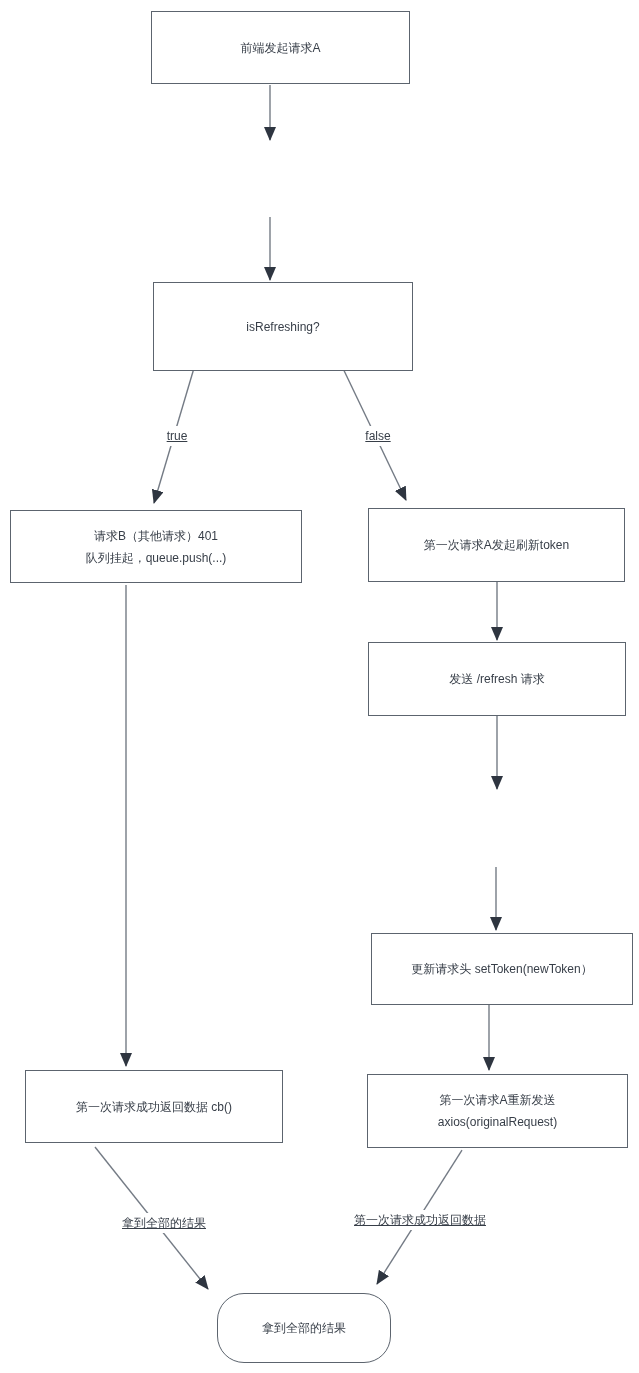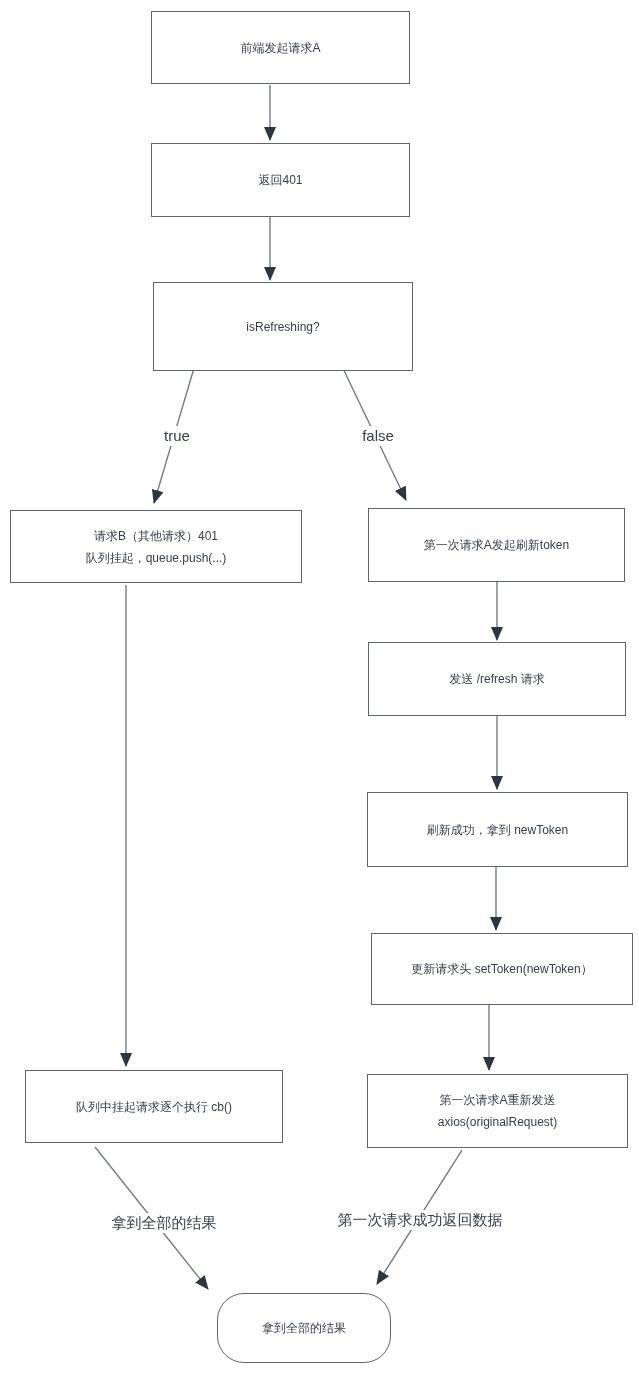--- a/index.html
+++ b/index.html
@@ -44,24 +44,25 @@
     align-items: center;
     justify-content: center;
     text-align: center;
     white-space: pre-line;
   }
   .edge-label {
     position: absolute;
     transform: translate(-50%, -50%);
     background: var(--node-bg, #ffffff);
     color: var(--text, #373e48);
-    font-size: 15px;
+    font-size: 12px;
     line-height: 18px;
     padding: 1px 3px;
     white-space: nowrap;
+    text-decoration: underline;
   }
 </style>
 </head>
 <body>
 
 <div class="canvas">
 
   <svg class="edges-svg" viewBox="0 0 639 1373" xmlns="http://www.w3.org/2000/svg">
     <defs>
       <marker id="arrowhead-marker" markerUnits="userSpaceOnUse" markerWidth="14" markerHeight="12" refX="13" refY="6" orient="auto">
@@ -76,36 +77,34 @@
     <line class="edge-line" x1="497" y1="716" x2="497" y2="789"></line>
     <line class="edge-line" x1="496" y1="867" x2="496" y2="930"></line>
     <line class="edge-line" x1="489" y1="1005" x2="489" y2="1070"></line>
     <line class="edge-line" x1="126" y1="585" x2="126" y2="1066"></line>
     <line class="edge-line" x1="95" y1="1147" x2="208" y2="1289"></line>
     <line class="edge-line" x1="462" y1="1150" x2="377" y2="1284"></line>
   </svg>
 
   <div class="node" style="left:151px; top:11px; width:259px; height:73px;">前端发起请求A</div>
 
-  <div class="node" style="left:151px; top:143px; width:259px; height:74px;">返回401</div>
 
   <div class="node" style="left:153px; top:282px; width:260px; height:89px;">isRefreshing?</div>
 
   <div class="node" style="left:10px; top:510px; width:292px; height:73px;">请求B（其他请求）401
 队列挂起，queue.push(...)</div>
 
   <div class="node" style="left:368px; top:508px; width:257px; height:74px;">第一次请求A发起刷新token</div>
 
   <div class="node" style="left:368px; top:642px; width:258px; height:74px;">发送 /refresh 请求</div>
 
-  <div class="node" style="left:367px; top:792px; width:261px; height:75px;">刷新成功，拿到 newToken</div>
 
   <div class="node" style="left:371px; top:933px; width:262px; height:72px;">更新请求头 setToken(newToken）</div>
 
-  <div class="node" style="left:25px; top:1070px; width:258px; height:73px;">队列中挂起请求逐个执行 cb()</div>
+  <div class="node" style="left:25px; top:1070px; width:258px; height:73px;">第一次请求成功返回数据 cb()</div>
 
   <div class="node" style="left:367px; top:1074px; width:261px; height:74px;">第一次请求A重新发送
 axios(originalRequest)</div>
 
   <div class="node" style="left:217px; top:1293px; width:174px; height:70px;border-radius:27px;">拿到全部的结果</div>
 
   <div class="edge-label" style="left:177px; top:436px;">true</div>
 
   <div class="edge-label" style="left:378px; top:436px;">false</div>
 

